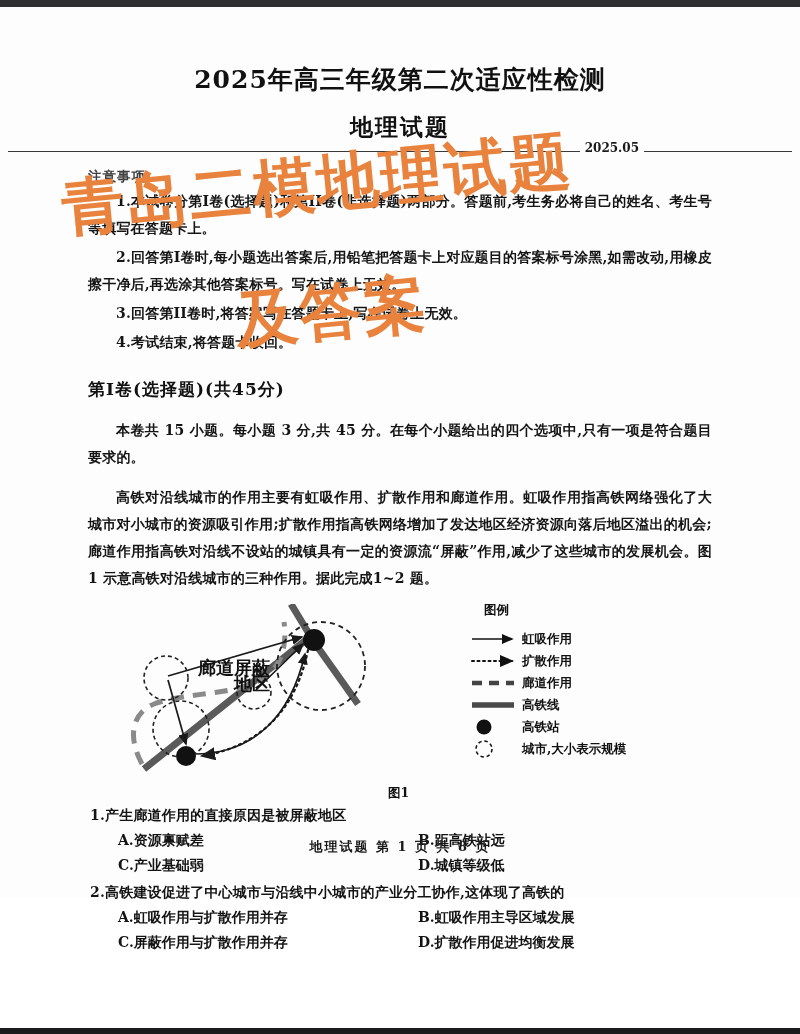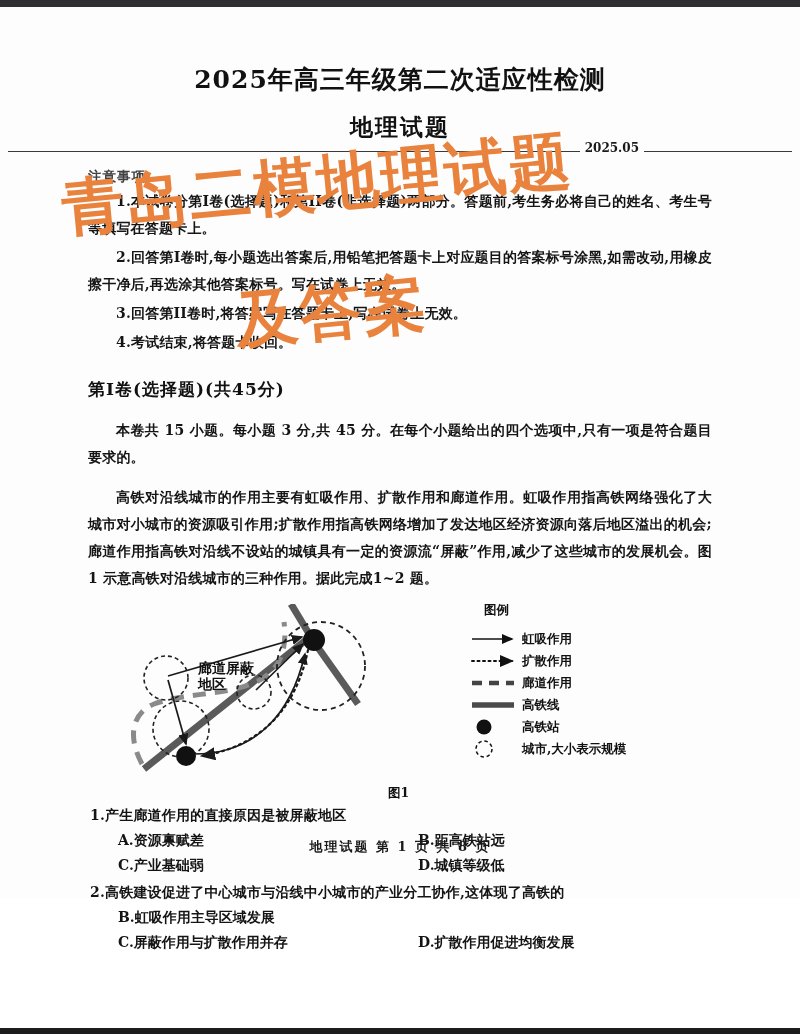--- a/index.html
+++ b/index.html
@@ -279,21 +279,21 @@
         <circle cx="80" cy="152" r="10" fill="#111"></circle>
 
         <line x1="62" y1="72" x2="196" y2="33" stroke="#1a1a1a" stroke-width="1.7" marker-end="url(#ah)"></line>
         <line x1="150" y1="86" x2="197" y2="40" stroke="#1a1a1a" stroke-width="1.7" marker-end="url(#ah)"></line>
         <path d="M88,150 C150,150 185,110 199,50" fill="none" stroke="#1a1a1a" stroke-width="1.7" marker-end="url(#ah)"></path>
         <line x1="62" y1="76" x2="80" y2="140" stroke="#1a1a1a" stroke-width="1.7" marker-end="url(#ah)"></line>
 
         <path d="M202,46 C190,105 155,142 96,152" fill="none" stroke="#1a1a1a" stroke-width="2.2" stroke-dasharray="2,4" stroke-linecap="round" marker-end="url(#ahd)"></path>
       </svg>
 
-      <div style="position:absolute;left:110px;top:58px;font-family:'DejaVu Serif','Liberation Serif',serif;font-size:14px;font-weight:700;color:#111;line-height:16px;text-align:left;">
+      <div style="position:absolute;left:110px;top:58px;font-family:'DejaVu Serif','Liberation Serif',serif;font-size:18px;font-weight:700;color:#111;line-height:16px;text-align:right;">
         <div>廊道屏蔽</div>
         <div>地区</div>
       </div>
 
       <div class="legend-box">
         <div class="legend-title">图例</div>
 
         <div class="legend-row">
           <div class="legend-sym">
             <svg width="52" height="20" viewBox="0 0 52 20">
@@ -367,20 +367,21 @@
       <div class="opt">A.资源禀赋差</div>
       <div class="opt">B.距高铁站远</div>
     </div>
     <div class="opt-row">
       <div class="opt">C.产业基础弱</div>
       <div class="opt">D.城镇等级低</div>
     </div>
 
     <div class="question q-stem">2.高铁建设促进了中心城市与沿线中小城市的产业分工协作,这体现了高铁的</div>
     <div class="opt-row">
+      <div class="opt">A.虹吸作用与扩散作用并存</div>
       <div class="opt">B.虹吸作用主导区域发展</div>
     </div>
     <div class="opt-row">
       <div class="opt">C.屏蔽作用与扩散作用并存</div>
       <div class="opt">D.扩散作用促进均衡发展</div>
     </div>
 
     <div class="footer">地理试题  第 1 页  共 8 页</div>
 
     <div class="watermark">

